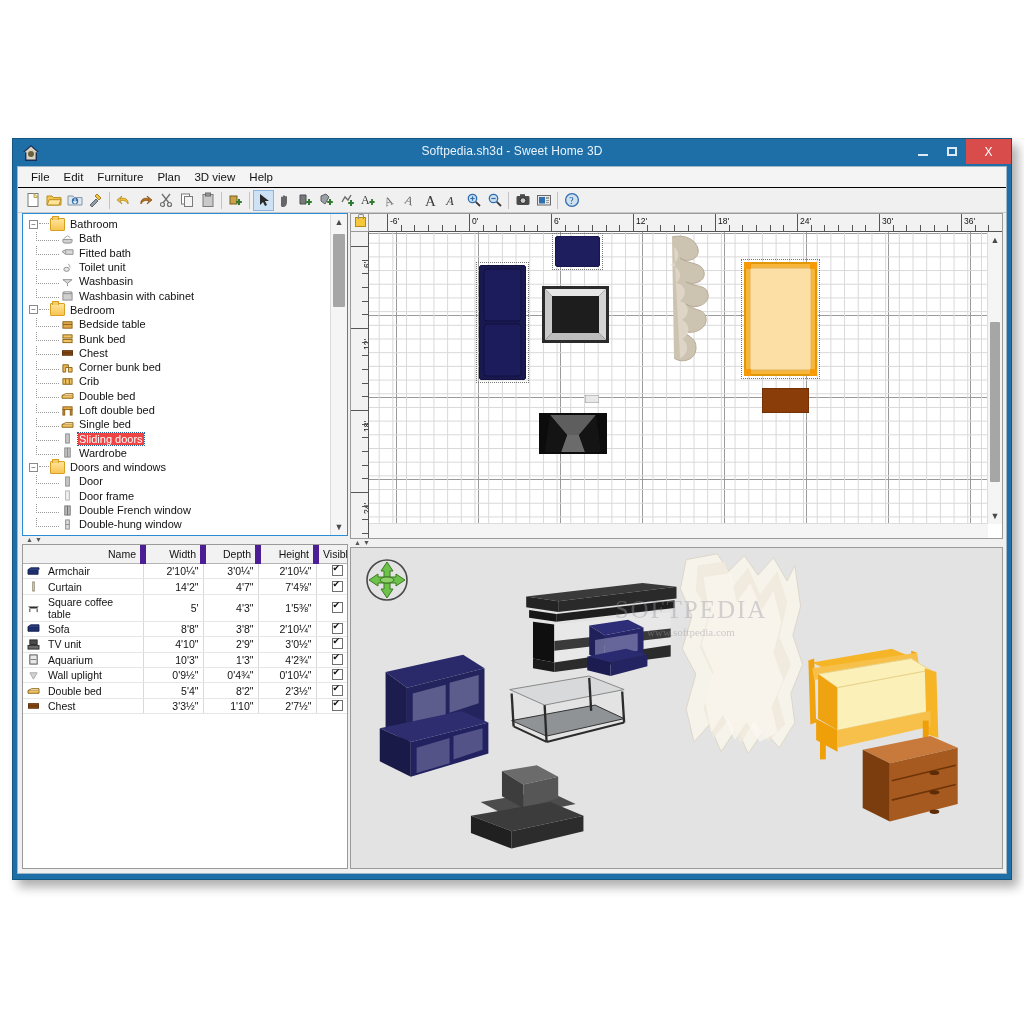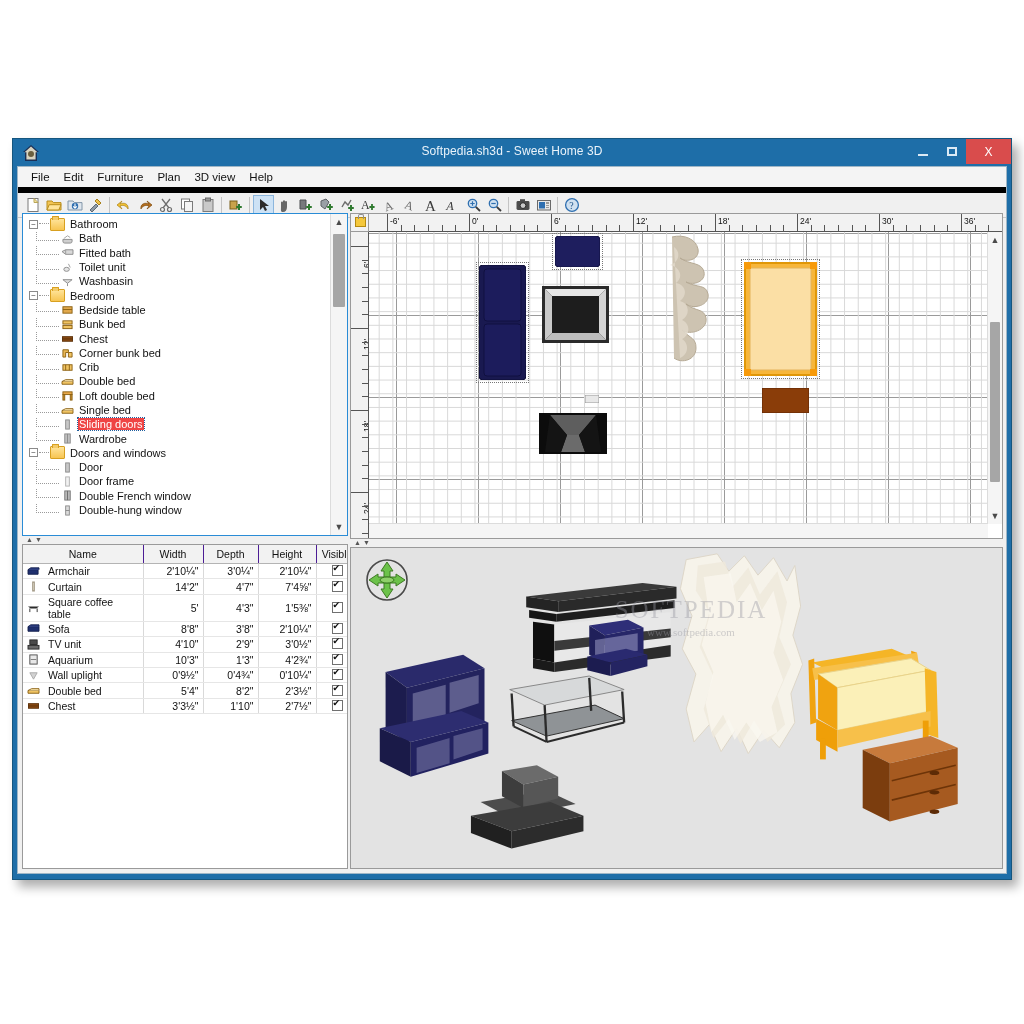--- a/index.html
+++ b/index.html
@@ -37,21 +37,21 @@
   .glyph-max{display:block;width:10px;height:9px;border:2px solid #dbeaf5;box-sizing:border-box;}
 
   
   .client{
     position:absolute;left:4px;top:27px;right:4px;bottom:5px;
     background:#f0f0f0;border:1px solid #9fb6c6;box-sizing:border-box;
   }
   
   .menubar{
     height:20px;background:#f4f4f4;display:flex;align-items:center;
-    padding-left:6px;border-bottom:6px solid #000000;
+    padding-left:6px;border-bottom:1px solid #000000;
   }
   .menu-item{font-size:11.5px;color:#111;padding:2px 7px;white-space:nowrap;}
 
   
   .toolbar{
     height:24px;background:#f0f0f0;display:flex;align-items:center;
     padding-left:4px;border-bottom:1px solid #c8c8c8;gap:0px;
   }
   .tb{width:21px;height:21px;display:flex;align-items:center;justify-content:center;}
   .tb.sel{background:#cde2f5;border:1px solid #8cb6dd;box-sizing:border-box;}
@@ -93,22 +93,22 @@
   .vs-arrow{height:16px;display:flex;align-items:center;justify-content:center;font-size:9px;color:#4a4a4a;}
   .vs-thumb{position:absolute;left:2px;right:2px;background:#a6a6a6;border-radius:1px;}
 
   
   .table-panel{
     position:absolute;left:0;top:331px;right:0;bottom:0;
     background:#ffffff;border:1px solid #9a9a9a;box-sizing:border-box;overflow:hidden;
   }
   table.furn{border-collapse:collapse;width:100%;font-size:10.5px;table-layout:fixed;}
   table.furn th{
-    background:#f2f2f2;border-right:1px solid #4c1d95;border-bottom:1px solid #b4b4b4;
-    font-weight:normal;text-align:center;padding:2px 4px;height:14px;color:#111;
+    background:#f2f2f2;border-right:6px solid #4c1d95;border-bottom:1px solid #b4b4b4;
+    font-weight:normal;text-align:right;padding:2px 4px;height:14px;color:#111;
   }
   table.furn td{
     border-right:1px solid #d9d9d9;border-bottom:1px solid #e6e6e6;
     padding:1px 4px;height:12.4px;color:#111;
   }
   td.num{text-align:right;}
   td.chk{text-align:center;}
   .cellname{display:flex;align-items:center;gap:4px;}
   .cb{display:inline-block;width:9px;height:9px;border:1px solid #707070;background:#fff;
       position:relative;vertical-align:-1px;}
@@ -389,20 +389,28 @@
                   </svg></span>
                 <span class="tree-label">Toilet unit</span>
               </div>
               <div class="tree-row">
                 <span class="tdots"></span>
                 <span class="ficon"><svg viewBox="0 0 14 12" width="13" height="11">
                     <path d="M2 4h10l-5 4z" fill="#dcdcdc" stroke="#8a8a8a"></path>
                     <path d="M7 8v3" stroke="#8a8a8a"></path>
                   </svg></span>
                 <span class="tree-label">Washbasin</span>
+              </div>
+              <div class="tree-row">
+                <span class="tdots"></span>
+                <span class="ficon"><svg viewBox="0 0 14 12" width="13" height="11">
+                    <rect x="2" y="3" width="10" height="8" fill="#cfcfcf" stroke="#8a8a8a"></rect>
+                    <rect x="3" y="2" width="8" height="2" fill="#e8e8e8" stroke="#8a8a8a"></rect>
+                  </svg></span>
+                <span class="tree-label">Washbasin with cabinet</span>
               </div>
               <div class="tree-row">
                 <span class="expander">−</span>
                 <span class="dashline"></span>
                 <span class="folder"></span>
                 <span class="tree-label">Bedroom</span>
               </div>
               <div class="tree-row">
                 <span class="tdots"></span>
                 <span class="ficon"><svg viewBox="0 0 14 12" width="13" height="11">

